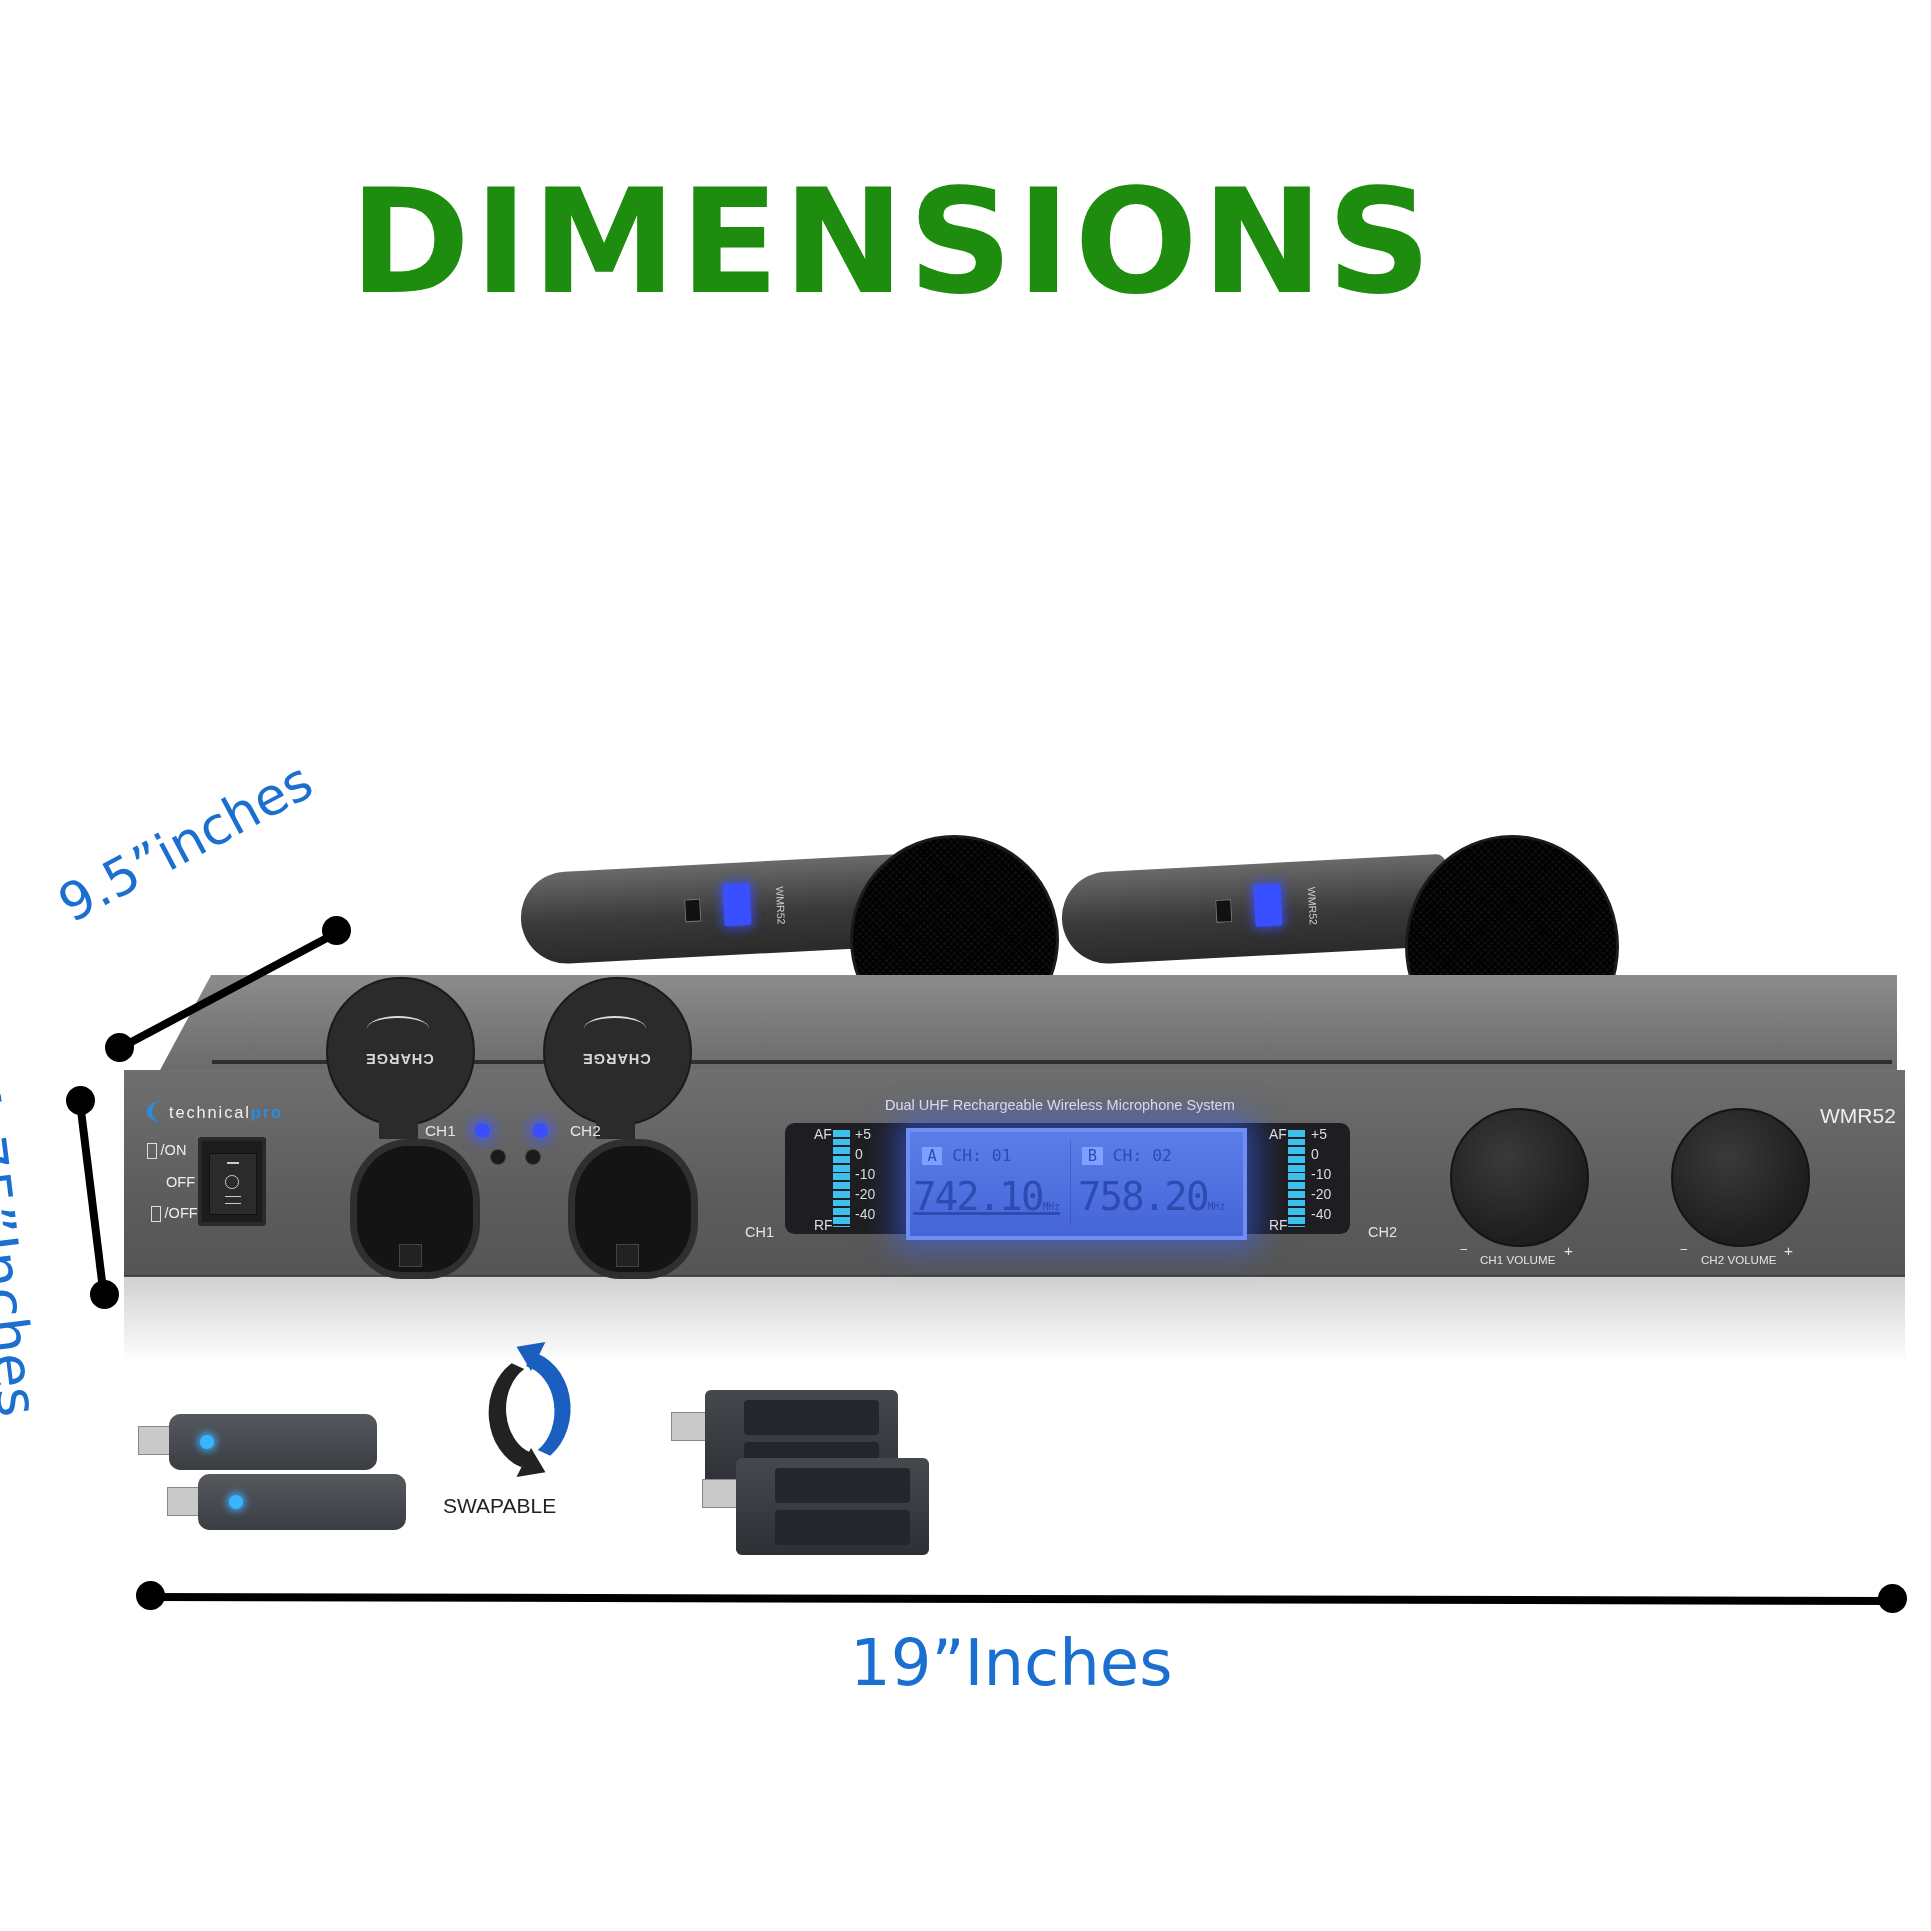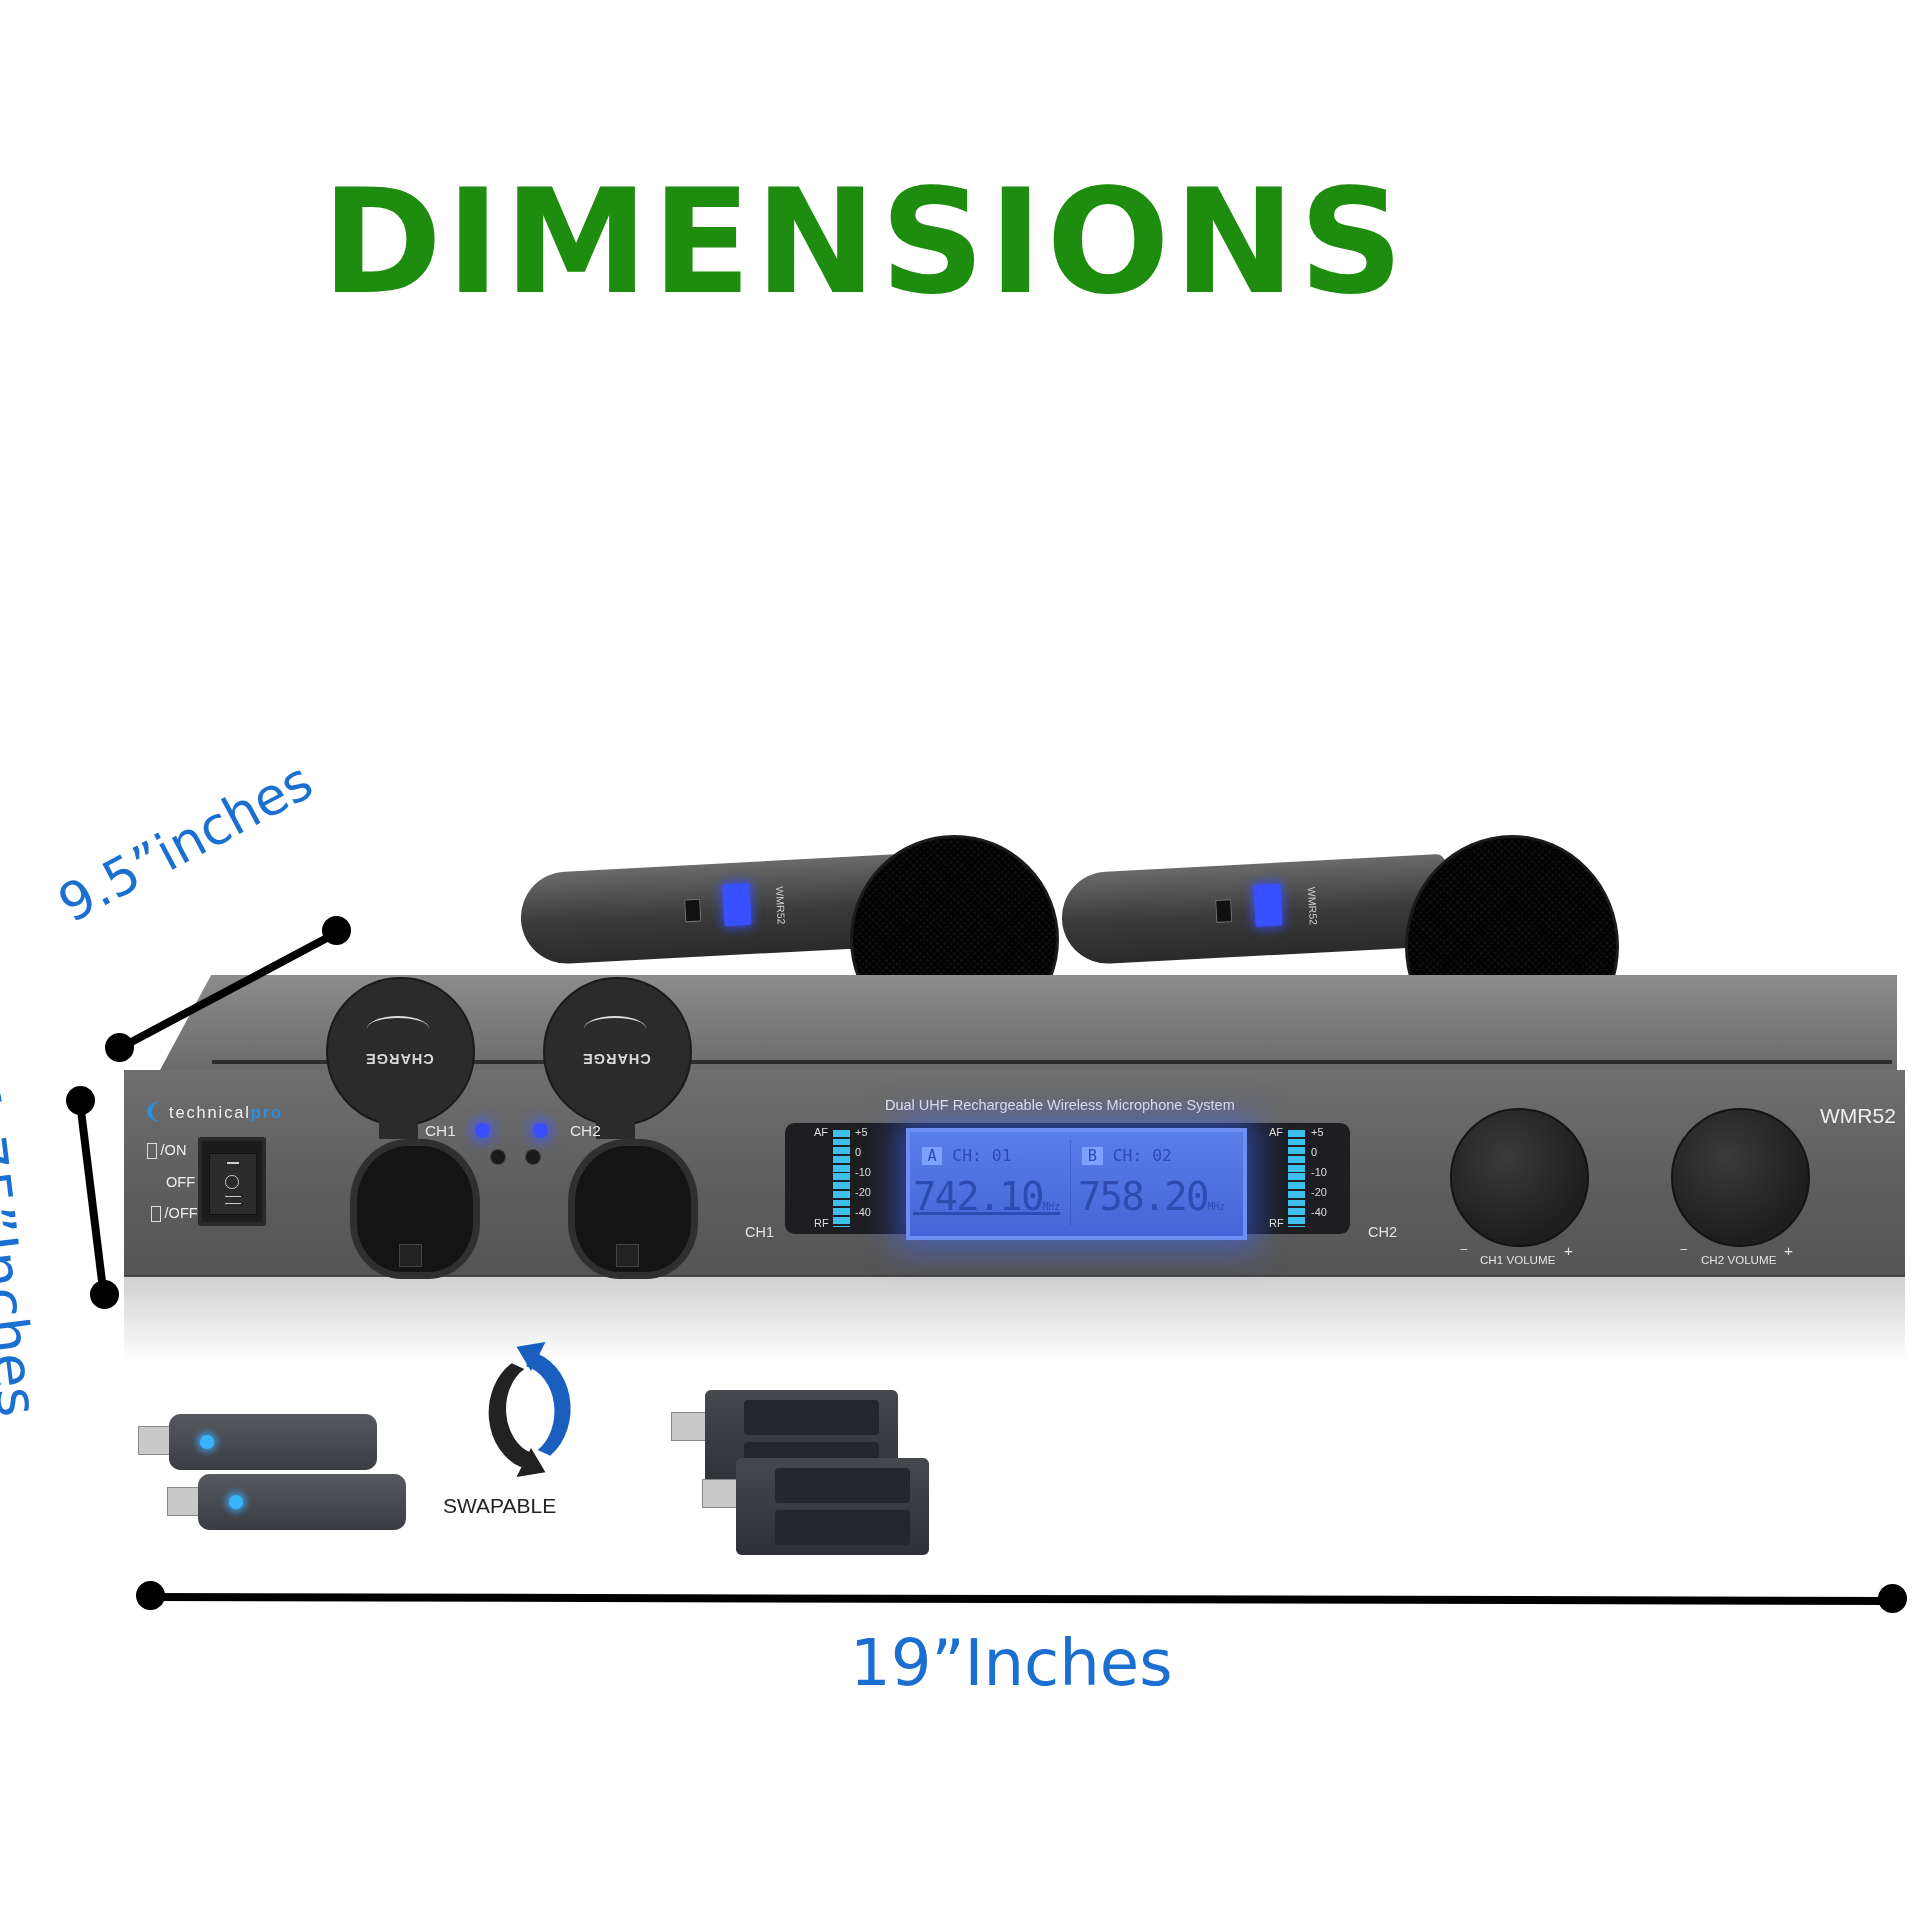--- a/index.html
+++ b/index.html
@@ -1,18 +1,18 @@
 <!DOCTYPE html>
 <html><head>
 <meta charset="utf-8">
 <style>
   html,body{margin:0;padding:0;background:#ffffff;}
   body{width:1931px;height:1931px;position:relative;overflow:hidden;font-family:"Liberation Sans",sans-serif;}
   .abs{position:absolute;}
-  .title{left:0;top:169px;width:1729px;text-align:center;font-family:"DejaVu Sans",sans-serif;font-weight:bold;font-size:145px;letter-spacing:3.9px;color:#1e8c0e;line-height:145px;}
+  .title{left:0;top:169px;width:1729px;text-align:center;font-family:"DejaVu Sans",sans-serif;font-weight:bold;font-size:145px;letter-spacing:3.9px;color:#1e8c0e;line-height:145px;padding-left:28px;}
   .dim-label{color:#1b6fd0;font-family:"DejaVu Sans",sans-serif;white-space:nowrap;}
   .dot{width:29px;height:29px;border-radius:50%;background:#000;}
   .line{background:#000;height:7.7px;transform-origin:0 50%;}
   
   .top-surface{left:159px;top:975px;width:1738px;height:97px;background:linear-gradient(180deg,#8c8c8c,#6a6a6a);clip-path:polygon(3% 0,100% 0,100% 100%,0 100%);}
   .top-groove{left:212px;top:1060px;width:1680px;height:3.9px;background:#2e2e2e;}
   .front{left:124px;top:1070px;width:1781px;height:205px;background:linear-gradient(180deg,#6f6f6f,#5d5d5d 60%,#555);border-bottom:2.9px solid #3b3b3b;}
   .reflect{left:124px;top:1276px;width:1781px;height:87px;background:linear-gradient(180deg,rgba(120,120,120,.35),rgba(255,255,255,0));}
   .panel-text{color:#e4e4e4;font-weight:normal;white-space:nowrap;}
   .brand{left:169px;top:1103px;font-size:16.4px;letter-spacing:1.9px;color:#f2f2f2;font-weight:normal;}
@@ -25,21 +25,21 @@
   .cap-tab{width:39px;height:29px;background:#2b2b2b;}
   .cap-text{font-size:14.5px;font-weight:bold;color:#d8d8d8;transform:rotate(180deg);letter-spacing:1px;}
   .socket{width:116px;height:126px;border-radius:45% 45% 40% 40%;background:#141414;border:7.7px solid #2f2f2f;}
   .led{width:15.4px;height:15.4px;border-radius:50%;background:#3a4dff;box-shadow:0 0 11.6px 4.8px rgba(70,90,255,.7);}
   .led-off{width:13.5px;height:13.5px;border-radius:50%;background:#1a1a1a;border:1.9px solid #444;}
   .display-bezel{left:785px;top:1123px;width:565px;height:111px;background:#1e1e22;border-radius:9.7px;}
   .lcd{left:906px;top:1128px;width:333px;height:104px;background:linear-gradient(180deg,#5a7ee8,#4665d8);border:4.8px solid #6f8ff5;box-shadow:0 0 29px 9.7px rgba(60,100,255,.55);}
   .lcd-text{color:#2d4bb0;font-family:"DejaVu Sans Mono",monospace;white-space:nowrap;}
   .lcd-badge{background:#7ea0ff;color:#2d4bb0;font-size:15.4px;padding:0 5.8px;}
   .meter{width:17.4px;height:97px;background:repeating-linear-gradient(180deg,#3ec0ee 0 6.8px,#1e1e22 6.8px 8.7px);}
-  .meter-label{font-size:11px;color:#ddd;}
+  .meter-label{font-size:14px;color:#ddd;}
   .knob{width:135px;height:135px;border-radius:50%;background:radial-gradient(circle at 40% 35%,#3a3a3a,#1e1e1e 70%);border:2.9px solid #141414;}
   .mic{height:92px;border-radius:48px 9.7px 9.7px 48px;background:linear-gradient(180deg,#6a6a6a,#3a3a3a 55%,#2a2a2a);transform-origin:0 50%;}
   .mic-head{border-radius:50%;background:radial-gradient(circle at 45% 40%,#3a3a3a,#0e0e0e 75%);background-image:repeating-linear-gradient(45deg,#111 0 2.9px,#444 2.9px 4.8px),repeating-linear-gradient(-45deg,#111 0 2.9px,#444 2.9px 4.8px);background-blend-mode:multiply;border:3.9px solid #1b1b1b;}
   .mic-window{width:27px;height:42px;background:#3850ff;box-shadow:0 0 9.7px 2.9px rgba(60,80,255,.7);border-radius:2.9px;}
   .dongle{width:208px;height:56px;border-radius:11.6px;background:linear-gradient(180deg,#56595e,#3a3d42);}
   .usb-plug{width:39px;height:27px;background:#c9c9c9;border:1px solid #888;}
   .dongle-led{width:13.5px;height:13.5px;border-radius:50%;background:#39b5ff;box-shadow:0 0 7.7px 2.9px rgba(60,170,255,.8);}
   .holder{width:193px;height:97px;background:linear-gradient(180deg,#45484c,#2d3034);border-radius:5.8px;}
   .swap-text{font-size:21px;color:#222;letter-spacing:0px;}
 </style>

